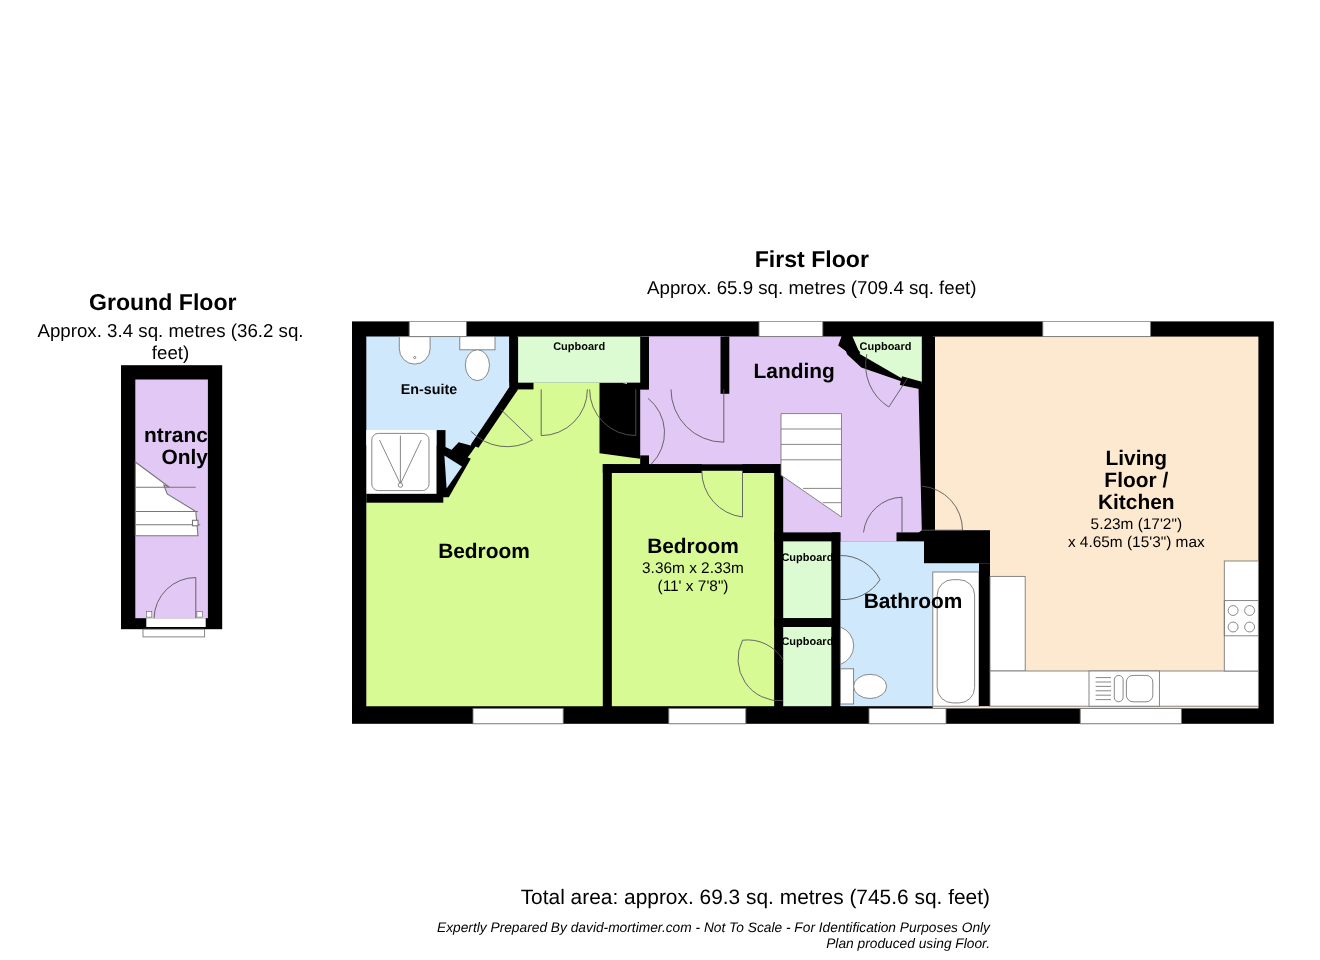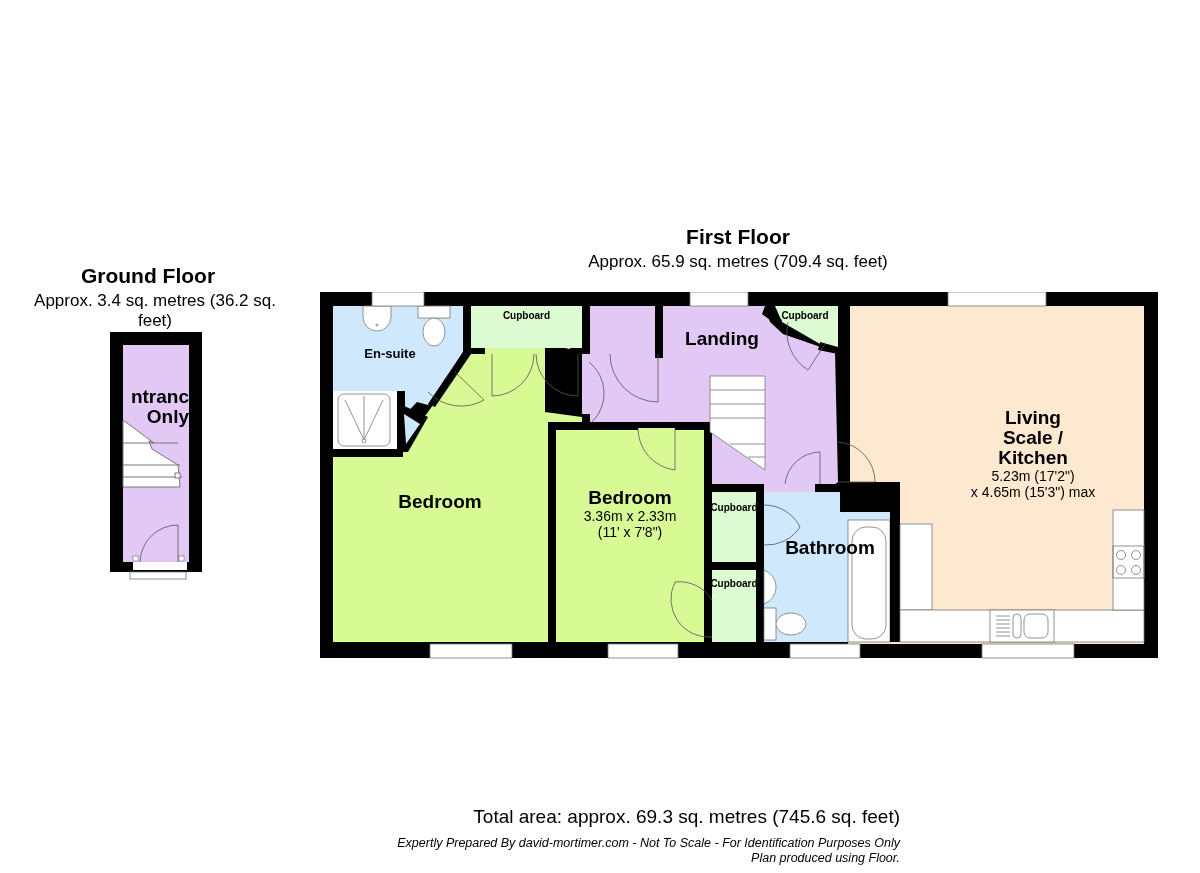--- a/index.html
+++ b/index.html
@@ -187,21 +187,21 @@
     </g>
   </svg>
 
   <div class="abs room-label" style="left:20px; top:55px; width:100px; font-size:13px;">En-suite</div>
   <div class="abs small-label" style="left:150px; top:18px; width:113px; text-align:center;">Cupboard</div>
   <div class="abs room-label" style="left:352px; top:37px; width:100px; font-size:19px;">Landing</div>
   <div class="abs small-label" style="left:460px; top:18px; width:50px; text-align:center;">Cupboard</div>
 
   <div class="abs room-label" style="left:588px; top:84px; width:250px; font-size:19px;margin-top:32px;">
     <div>Living</div>
-    <div>Scale /</div>
+    <div>Floor /</div>
     <div>Kitchen</div>
     <div class="dim">5.23m (17'2")</div>
     <div class="dim">x 4.65m (15'3") max</div>
   </div>
 
   <div class="abs room-label" style="left:60px; top:200px; width:120px; font-size:19px;">Bedroom</div>
 
   <div class="abs room-label" style="left:240px; top:196px; width:140px; font-size:19px;">
     <div>Bedroom</div>
     <div class="dim">3.36m x 2.33m</div>

